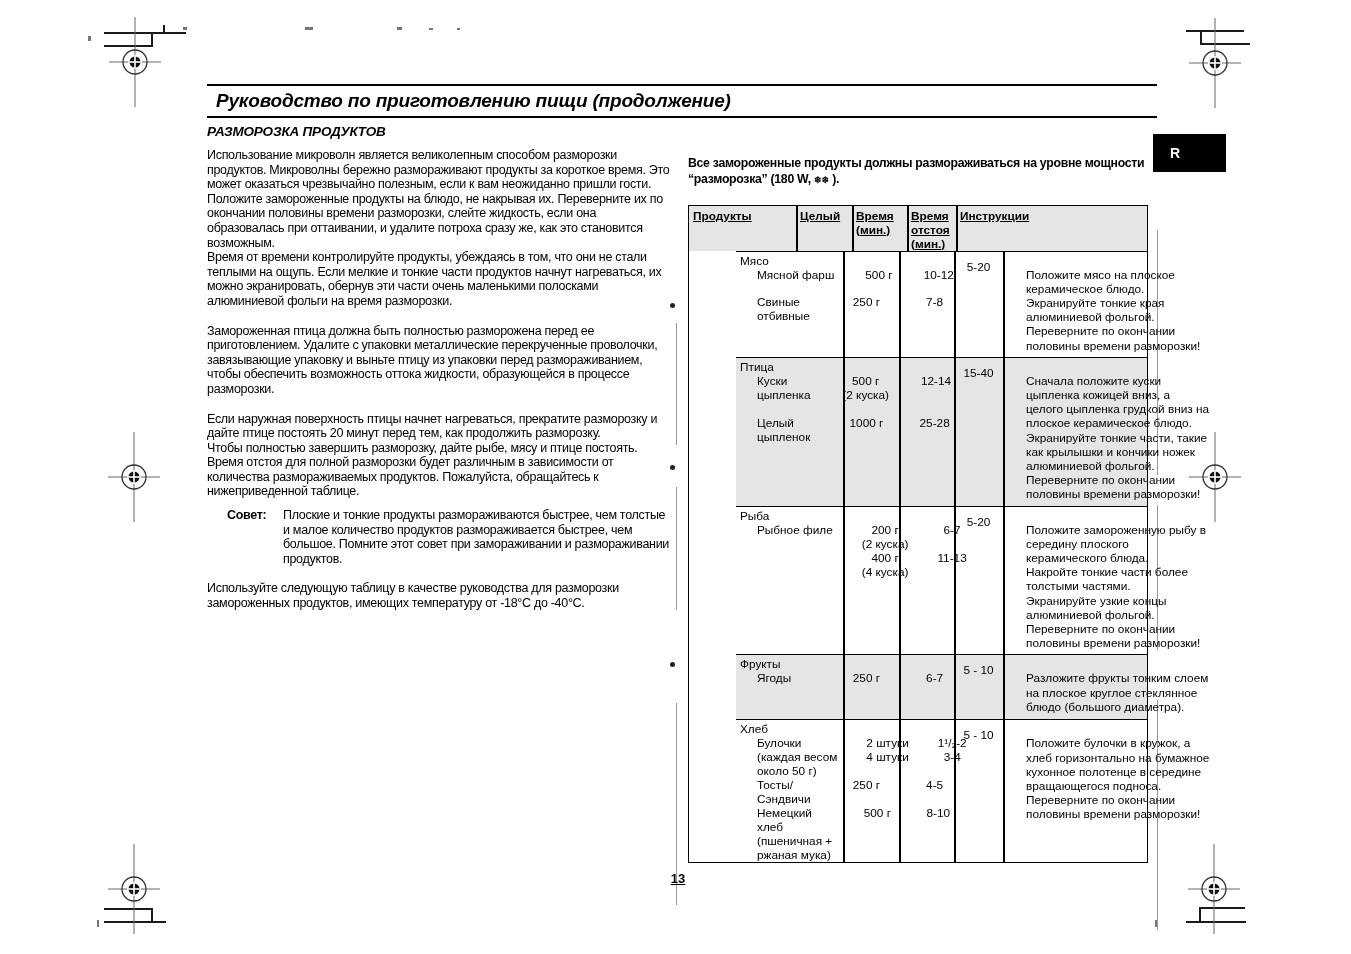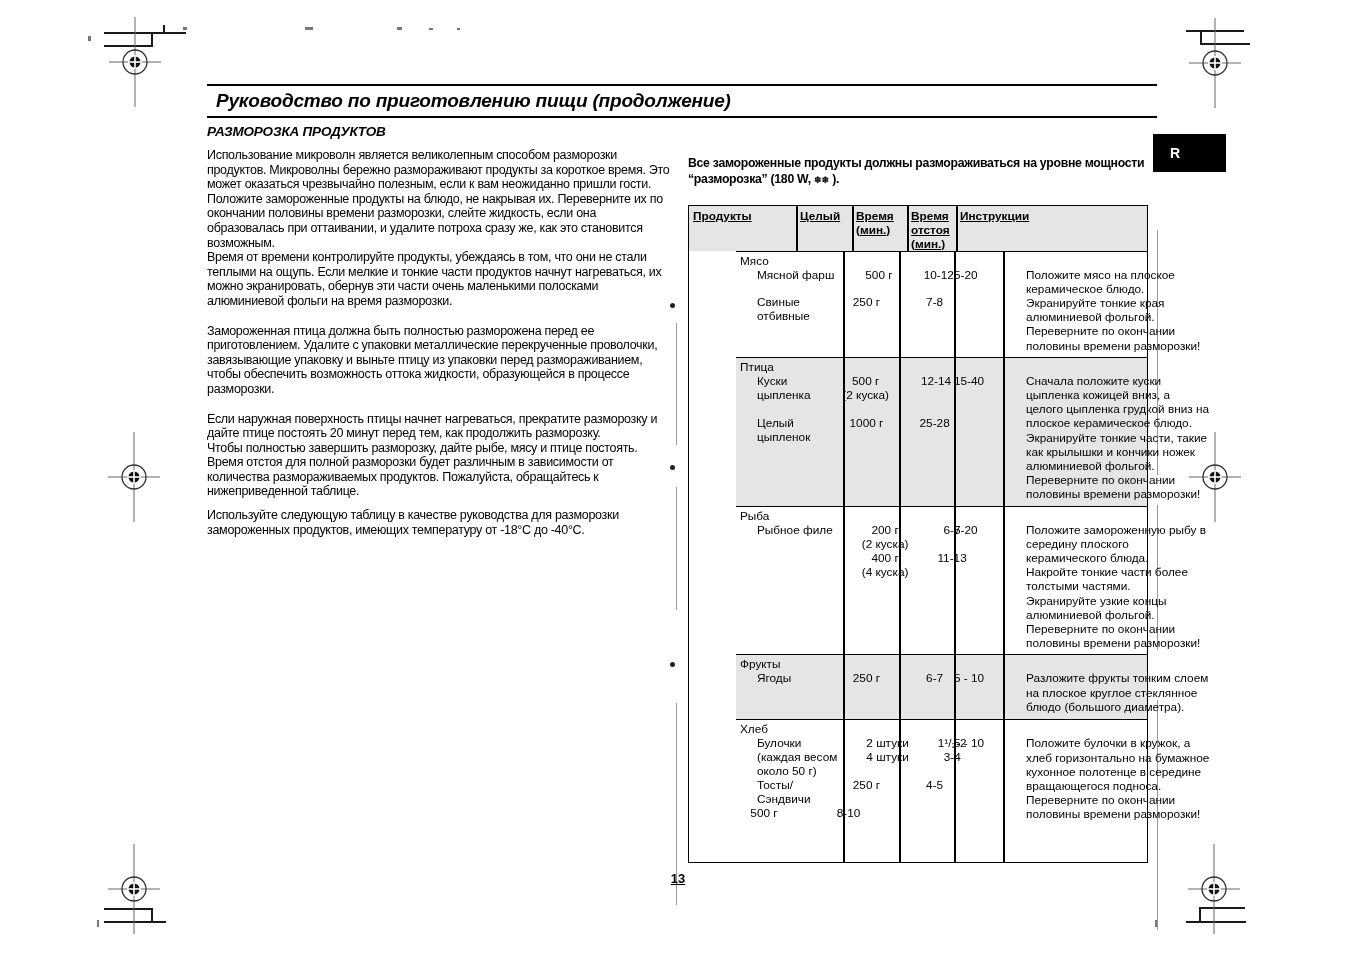--- a/index.html
+++ b/index.html
@@ -45,21 +45,21 @@
   .thead{min-height:45px;font-weight:bold;}
   .hc{box-sizing:border-box;padding:3px 2px 0 4px;white-space:pre;text-decoration:underline;}
   .hc1{width:107px}.hc2{width:56px}.hc3{width:55px}.hc4{width:49px}.hc5{flex:1}
 
   .pgroup{width:218px;flex:none;padding-top:2px;box-sizing:border-box;}
   .cat{padding-left:4px;}
   .item{display:flex;gap:29px;}
   .iname{width:107px;box-sizing:border-box;padding-left:21px;white-space:pre;}
   .iport{width:56px;text-align:center;white-space:pre;}
   .itime{width:55px;text-align:center;white-space:pre;}
-  .standing{width:49px;flex:none;padding-top:16px;box-sizing:border-box;white-space:pre;border-radius:7px;}
+  .standing{width:49px;flex:none;text-align:center;padding-top:8px;box-sizing:border-box;white-space:pre;border-radius:7px;}
   .instr{flex:1;padding:16px 2px 4px 23px;box-sizing:border-box;white-space:pre;line-height:14.2px;}
 
   .r-meat{min-height:102px}.r-poultry{min-height:142px}.r-fish{min-height:139px}
   .r-fruit{min-height:65px}.r-bread{min-height:143px}
   .gap1{margin-top:13px}.gap2{margin-top:14px}
 
   
   .rtab{position:absolute;left:1153px;top:134px;width:73px;height:38px;background:#000;
         color:#fff;font-size:14px;font-weight:bold;line-height:38px;padding-left:17px;box-sizing:border-box;}
   .pagenum{position:absolute;left:648px;top:871px;width:60px;text-align:center;
@@ -175,20 +175,27 @@
 приготовлением. Удалите с упаковки металлические перекрученные проволочки,
 завязывающие упаковку и выньте птицу из упаковки перед размораживанием,
 чтобы обеспечить возможность оттока жидкости, образующейся в процессе
 разморозки.</p>
     <p class="para p5">Если наружная поверхность птицы начнет нагреваться, прекратите разморозку и
 дайте птице постоять 20 минут перед тем, как продолжить разморозку.
 Чтобы полностью завершить разморозку, дайте рыбе, мясу и птице постоять.
 Время отстоя для полной разморозки будет различным в зависимости от
 количества размораживаемых продуктов. Пожалуйста, обращайтесь к
 нижеприведенной таблице.</p>
+    <div class="tip">
+      <span class="tip-label">Совет:</span>
+      <span class="tip-text">Плоские и тонкие продукты размораживаются быстрее, чем толстые
+и малое количество продуктов размораживается быстрее, чем
+большое. Помните этот совет при замораживании и размораживании
+продуктов.</span>
+    </div>
     <p class="para">Используйте следующую таблицу в качестве руководства для разморозки
 замороженных продуктов, имеющих температуру от -18°C до -40°C.</p>
   </div>
 
   <div class="right-col">
     <p class="intro"><span>Все замороженные продукты должны размораживаться на уровне мощности
 “разморозка” (180 W, </span><span class="defrost">❄❄</span><span> ).</span></p>
 
     <div class="dtable">
 
@@ -333,20 +340,24 @@
             <div class="itime">1¹/₂-2
 3-4</div>
           </div>
           <div class="item">
             <div class="iname">Тосты/
 Сэндвичи</div>
             <div class="iport">250 г</div>
             <div class="itime">4-5</div>
           </div>
           <div class="item">
+            <div class="iname">Немецкий
+хлеб
+(пшеничная +
+ржаная мука)</div>
             <div class="iport">500 г</div>
             <div class="itime">8-10</div>
           </div>
         </div>
         <div class="standing">5 - 10</div>
         <div class="instr">Положите булочки в кружок, а
 хлеб горизонтально на бумажное
 кухонное полотенце в середине
 вращающегося подноса.
 Переверните по окончании

